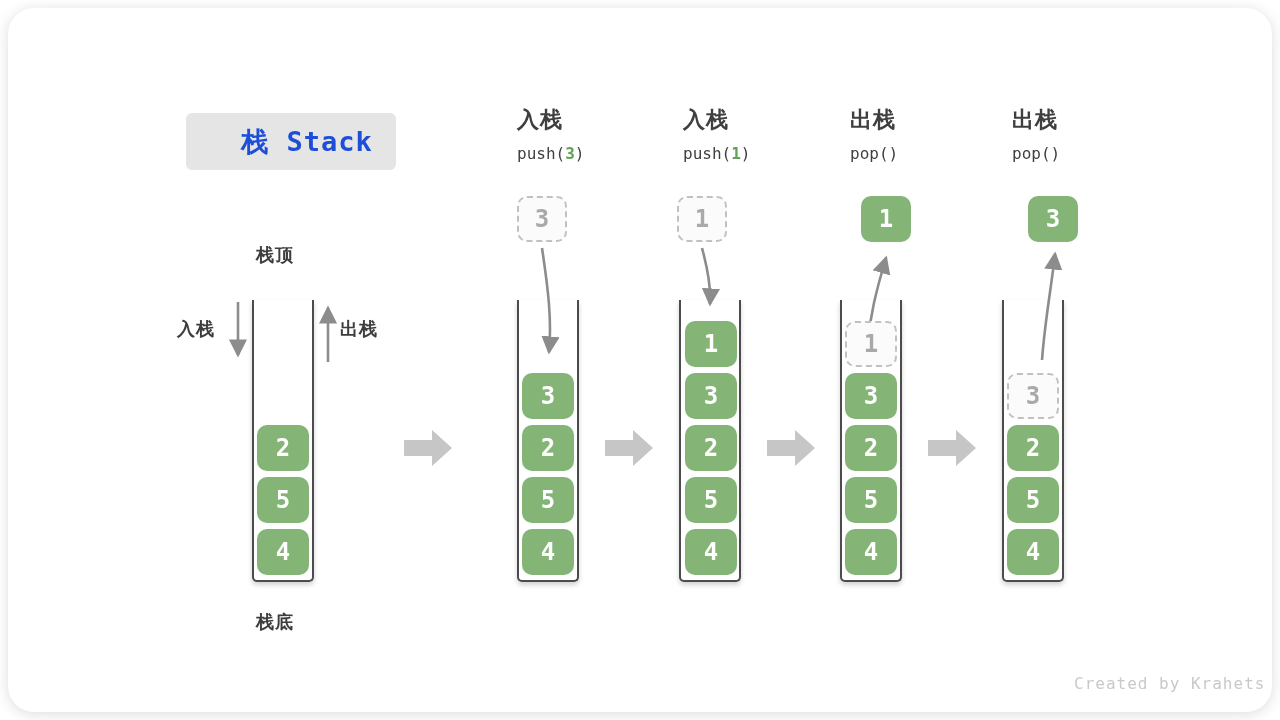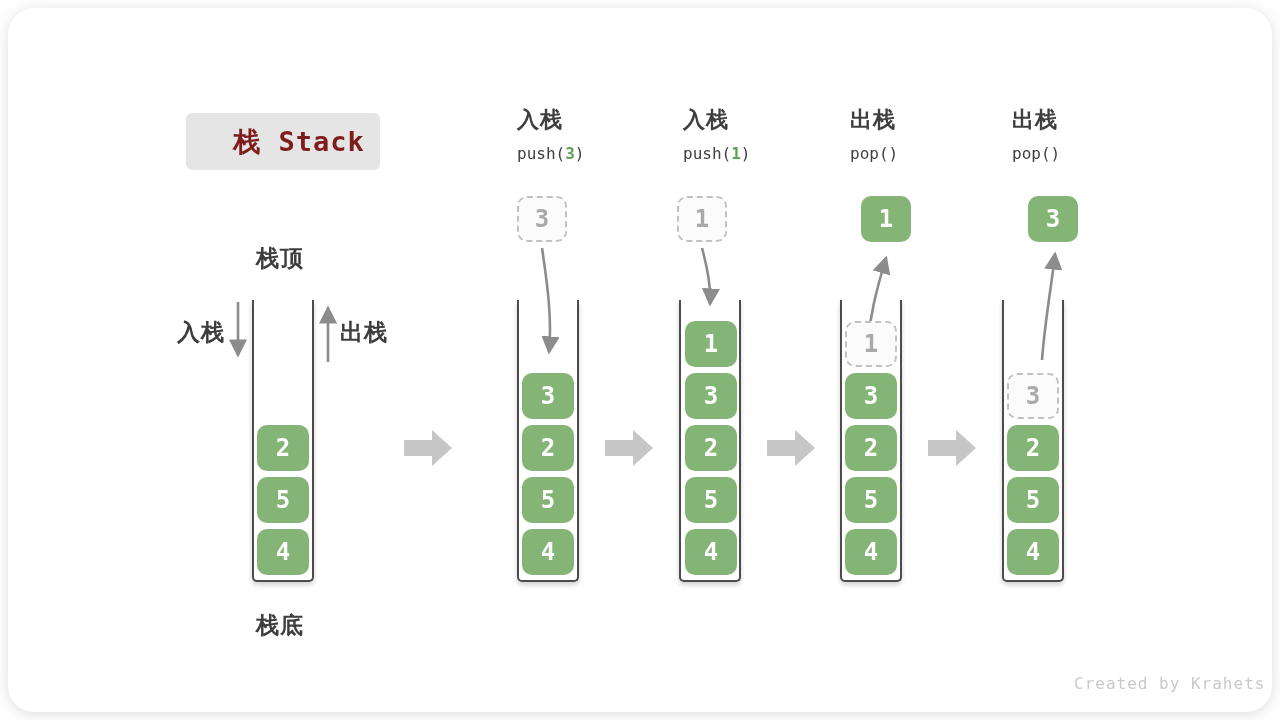--- a/index.html
+++ b/index.html
@@ -6,34 +6,34 @@
   html,body { width:1280px; height:720px; background:#ffffff; overflow:hidden;
               font-family:"DejaVu Sans","Liberation Sans",sans-serif; }
   .card {
     position:absolute; left:8px; top:8px; width:1264px; height:704px;
     background:#ffffff; border-radius:26px;
     box-shadow:0 2px 14px rgba(0,0,0,0.14);
   }
   .stage { position:absolute; left:0; top:0; width:1280px; height:720px; }
 
   .title-badge {
-    position:absolute; left:186px; top:113px; width:194px; height:57px;
+    position:absolute; left:186px; top:113px; width:210px; height:57px;
     background:#e5e5e5; border-radius:6px;
     display:flex; align-items:center; justify-content:center;
     font-family:"DejaVu Sans Mono","Liberation Mono",monospace;
-    font-size:27px; font-weight:bold; color:#7f1d1d; letter-spacing:1px;padding-left:32px;
+    font-size:27px; font-weight:bold; color:#1d4ed8; letter-spacing:1px;padding-left:32px;
   }
 
   .op-header { position:absolute; top:104px; color:#3f3f3f; }
   .op-header .cjk { font-size:22px; font-weight:600; line-height:32px; letter-spacing:1px; }
   .op-header .code { font-family:"DejaVu Sans Mono","Liberation Mono",monospace;
                      font-size:16px; line-height:36px; color:#3f3f3f; }
   .op-header .code .arg { color:#5fa353; font-weight:bold; }
 
-  .side-label { position:absolute; font-size:23px; font-weight:bold; color:#3d3d3d; letter-spacing:1px; }
+  .side-label { position:absolute; font-size:18px; font-weight:bold; color:#3d3d3d; letter-spacing:1px; }
 
   .well {
     position:absolute; top:300px; width:62px; height:282px;
     border:2px solid #4c4c4c; border-top:none; border-radius:0 0 5px 5px;
     background:#ffffff; box-shadow:0 3px 5px rgba(0,0,0,0.18);
   }
 
   .cell {
     position:absolute; width:52px; height:46px; border-radius:10px;
     background:#85b576; color:#ffffff;

